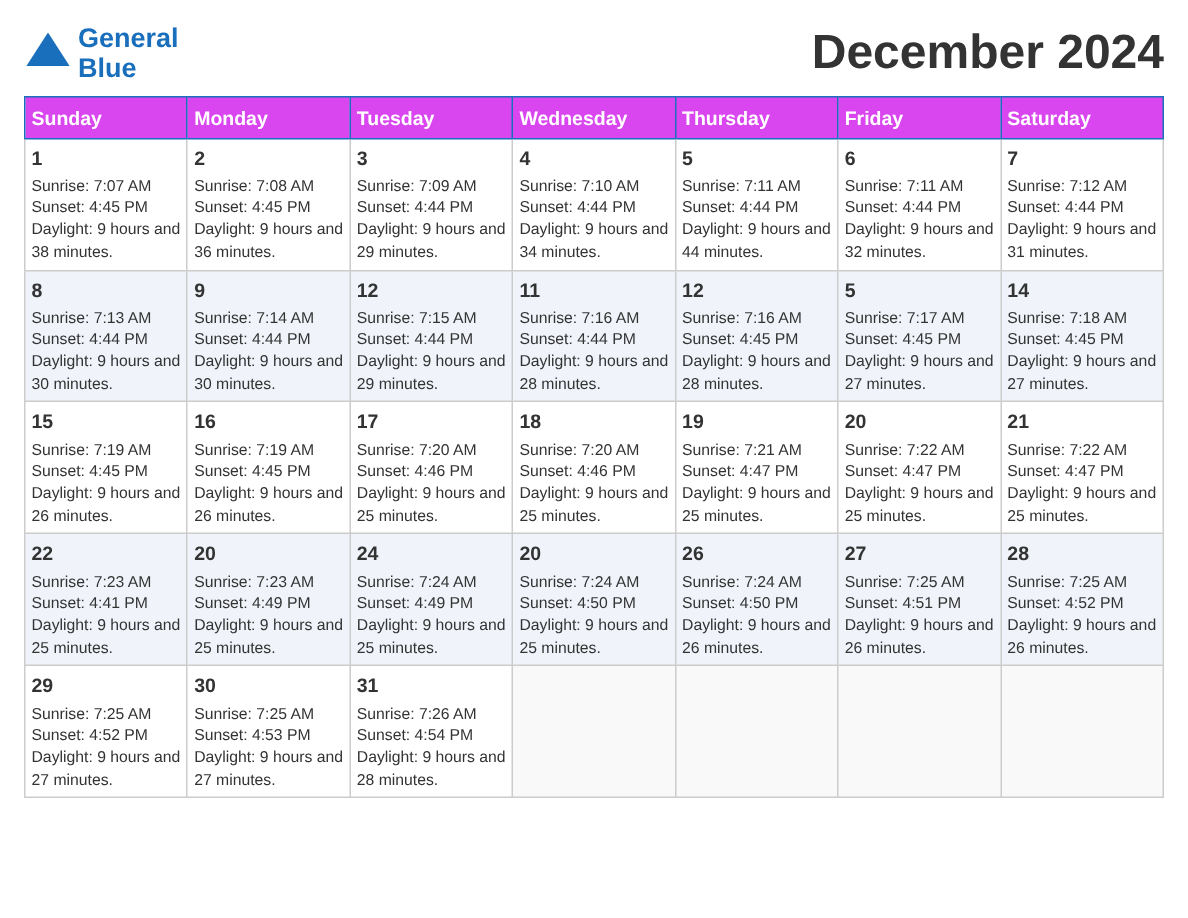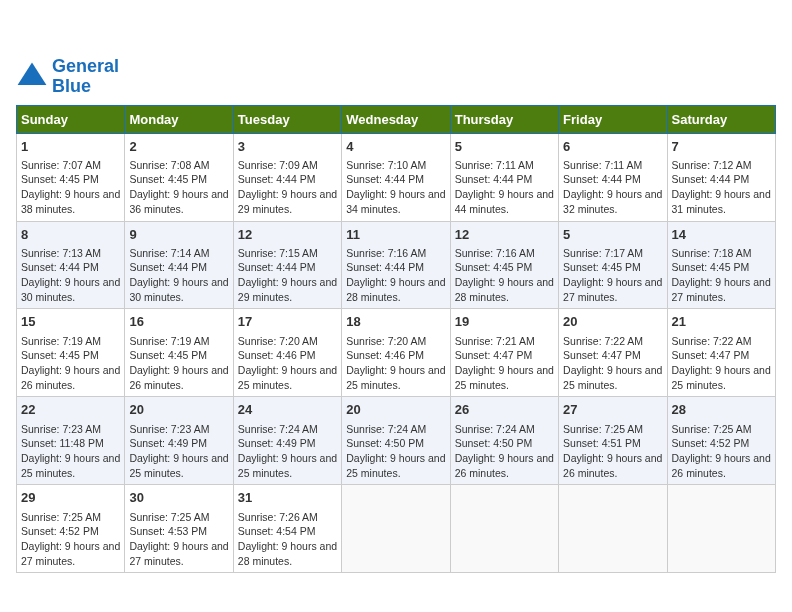--- a/index.html
+++ b/index.html
@@ -13,21 +13,20 @@
     .header {
       display: flex;
       align-items: flex-start;
       justify-content: space-between;
       margin-bottom: 8px;
     }
     .logo {
       display: flex;
       align-items: center;
       gap: 4px;
-      margin-top: 41px;
     }
     .logo-text {
       font-size: 18px;
       font-weight: bold;
       color: #333;
       line-height: 1.1;
     }
     .logo-text span {
       color: #1a6fbd;
     }
@@ -46,21 +45,21 @@
     .location {
       font-size: 14px;
       color: #555;
     }
     .calendar-table {
       width: 100%;
       border-collapse: collapse;
       font-size: 10.5px;
     }
     .calendar-table thead th {
-      background-color: #4d7c0f;
+      background-color: #d946ef;
       color: #fff;
       padding: 6px 4px;
       text-align: left;
       font-size: 13px;
       font-weight: bold;
       border: 1px solid #1a6fbd;
     }
     .calendar-table tbody td {
       vertical-align: top;
       padding: 4px 4px;
@@ -92,20 +91,21 @@
   <div class="logo">
     <svg class="logo-icon" viewBox="0 0 40 40" xmlns="http://www.w3.org/2000/svg">
       <polygon points="20,2 38,30 2,30" fill="#1a6fbd"></polygon>
     </svg>
     <div class="logo-text">
       <div><span>General</span></div>
       <div><span>Blue</span></div>
     </div>
   </div>
   <div class="title-block">
+    <div class="month-title">December 2024</div>
   </div>
 </div>
 
 <table class="calendar-table">
   <thead>
     <tr>
       <th>Sunday</th>
       <th>Monday</th>
       <th>Tuesday</th>
       <th>Wednesday</th>
@@ -244,21 +244,21 @@
     <span class="day-number">21</span>
     <span>Sunrise: 7:22 AM</span><br>
     <span>Sunset: 4:47 PM</span><br>
     <span>Daylight: 9 hours and 25 minutes.</span>
   </td>
       </tr>
       <tr>
         <td>
     <span class="day-number">22</span>
     <span>Sunrise: 7:23 AM</span><br>
-    <span>Sunset: 11:48 PM</span><br>
+    <span>Sunset: 4:41 PM</span><br>
     <span>Daylight: 9 hours and 25 minutes.</span>
   </td>
         <td>
     <span class="day-number">20</span>
     <span>Sunrise: 7:23 AM</span><br>
     <span>Sunset: 4:49 PM</span><br>
     <span>Daylight: 9 hours and 25 minutes.</span>
   </td>
         <td>
     <span class="day-number">24</span>

